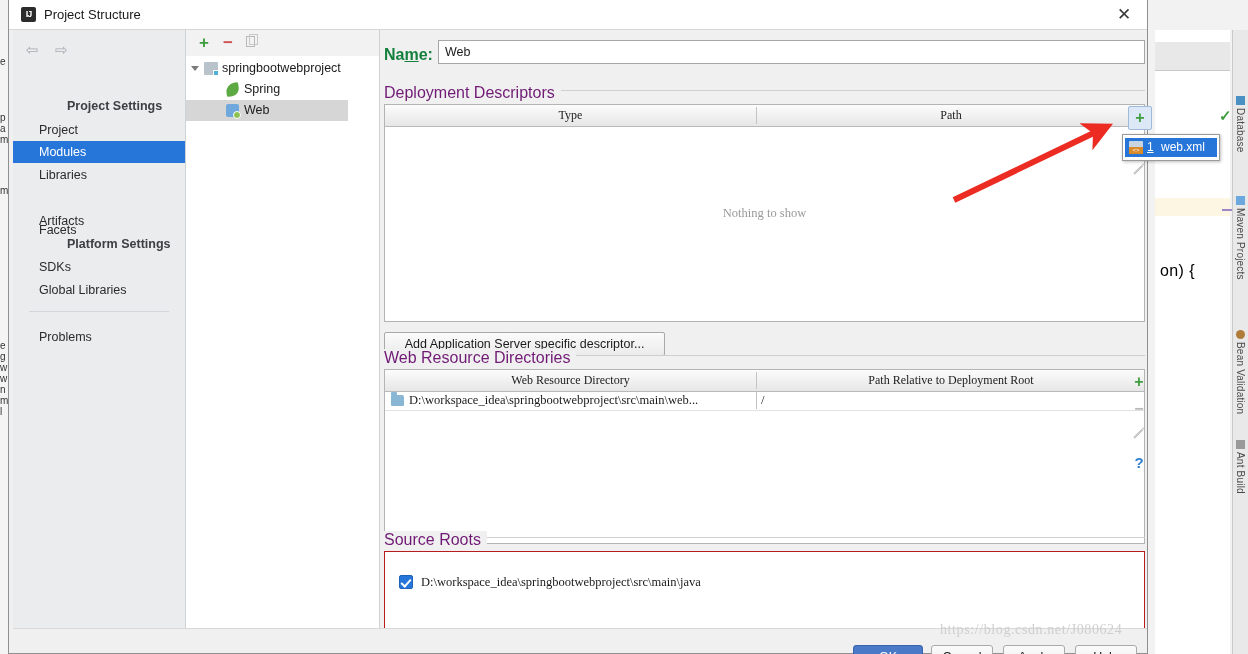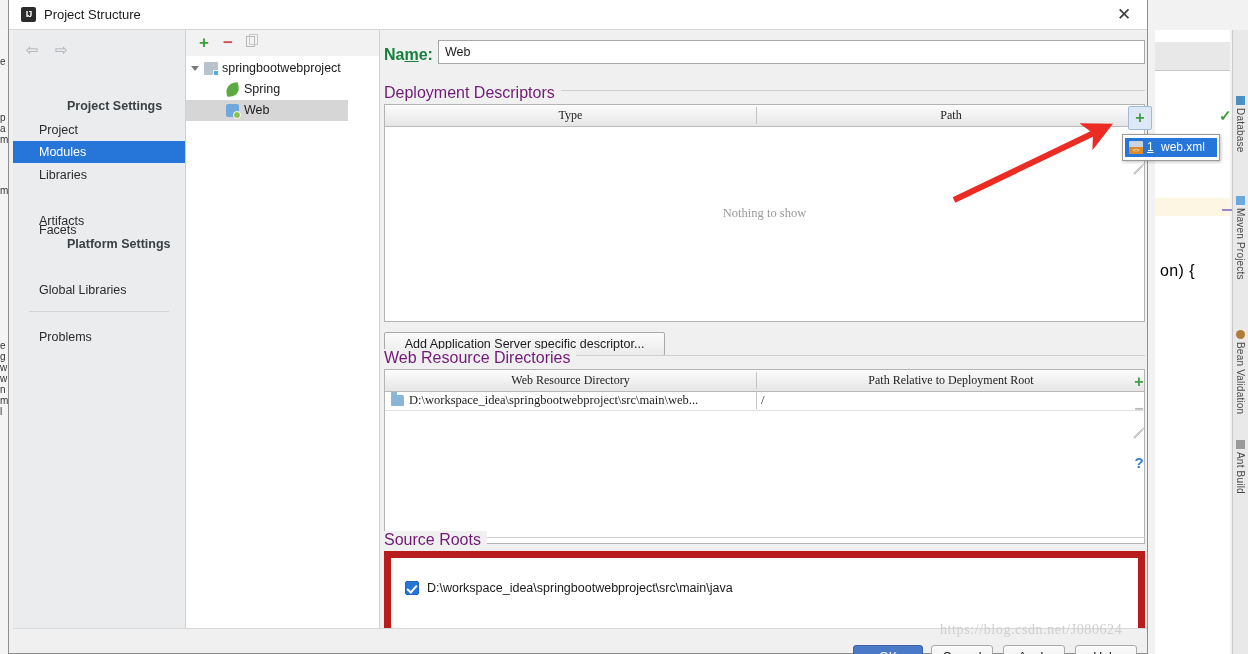--- a/index.html
+++ b/index.html
@@ -132,21 +132,21 @@
   
   .rail-btn { position:absolute; width:22px; height:22px; text-align:center; line-height:22px; font-size:16px; }
   .rail-plus { color:#3f9e3f; font-weight:bold; }
   .rail-minus { color:#b9b9b9; font-weight:bold; }
   .rail-help { color:#2f7fd0; font-weight:bold; font-size:15px; }
   .rail-edit { width:22px; height:22px; }
 
   .plus-pressed { border:1px solid #9fb9d8; background:#dce8f5; border-radius:2px; }
 
   
-  .srbox { position:absolute; background:#ffffff; border:7px solid #b91c1c; box-sizing:border-box; }
+  .srbox { position:absolute; background:#ffffff; border:1px solid #b91c1c; box-sizing:border-box;font-family:Liberation Serif, serif; }
   .sr-row { position:absolute; left:0; right:0; height:28px; line-height:28px; font-size:12.5px; color:#1a1a1a; }
   .cb { position:absolute; left:14px; top:7px; width:14px; height:14px; background:#2675d9; border:1px solid #1f63b8; border-radius:2px; box-sizing:border-box; }
   .cb:after { content:""; position:absolute; left:3px; top:1px; width:4px; height:8px; border:solid #fff; border-width:0 2px 2px 0; transform:rotate(42deg); }
   .sr-text { position:absolute; left:36px; }
 
   
   .popup { position:absolute; background:#ffffff; border:1px solid #9a9a9a; box-sizing:border-box; z-index:40; box-shadow:1px 1px 3px rgba(0,0,0,.25); }
   .popup-item { position:absolute; left:2px; right:2px; height:19px; line-height:19px; background:#2675d9; color:#ffffff; font-size:12px; }
   .xml-ic { position:absolute; left:4px; top:3px; width:14px; height:13px; background:#c8d4e0; border-radius:1px; }
   .xml-ic:after { content:"<>"; position:absolute; left:0; right:0; bottom:0; height:7px; background:#d98b2b; color:#fff; font-size:6px; line-height:7px; text-align:center; font-family:"Liberation Mono", monospace; }
@@ -205,20 +205,21 @@
       </div>
 
       <div class="sb-group" style="top:69px;">Project Settings</div>
       <div class="sb-group" style="top:207px;">Platform Settings</div>
 
       <div class="sb-item" style="top:89px;">Project</div>
       <div class="sb-item sel" style="top:111px;">Modules</div>
       <div class="sb-item" style="top:134px;">Libraries</div>
       <div class="sb-item" style="top:157px;margin-top:32px;">Facets</div>
       <div class="sb-item" style="top:180px;">Artifacts</div>
+      <div class="sb-item" style="top:226px;">SDKs</div>
       <div class="sb-item" style="top:249px;">Global Libraries</div>
       <div class="sb-sep" style="top:281px;"></div>
       <div class="sb-item" style="top:296px;">Problems</div>
     </div>
 
     <div class="treepanel">
       <div class="tree-toolbar">
         <div class="tt-btn tt-add">+</div>
         <div class="tt-btn tt-rem">−</div>
         <div class="tt-btn tt-copy">

